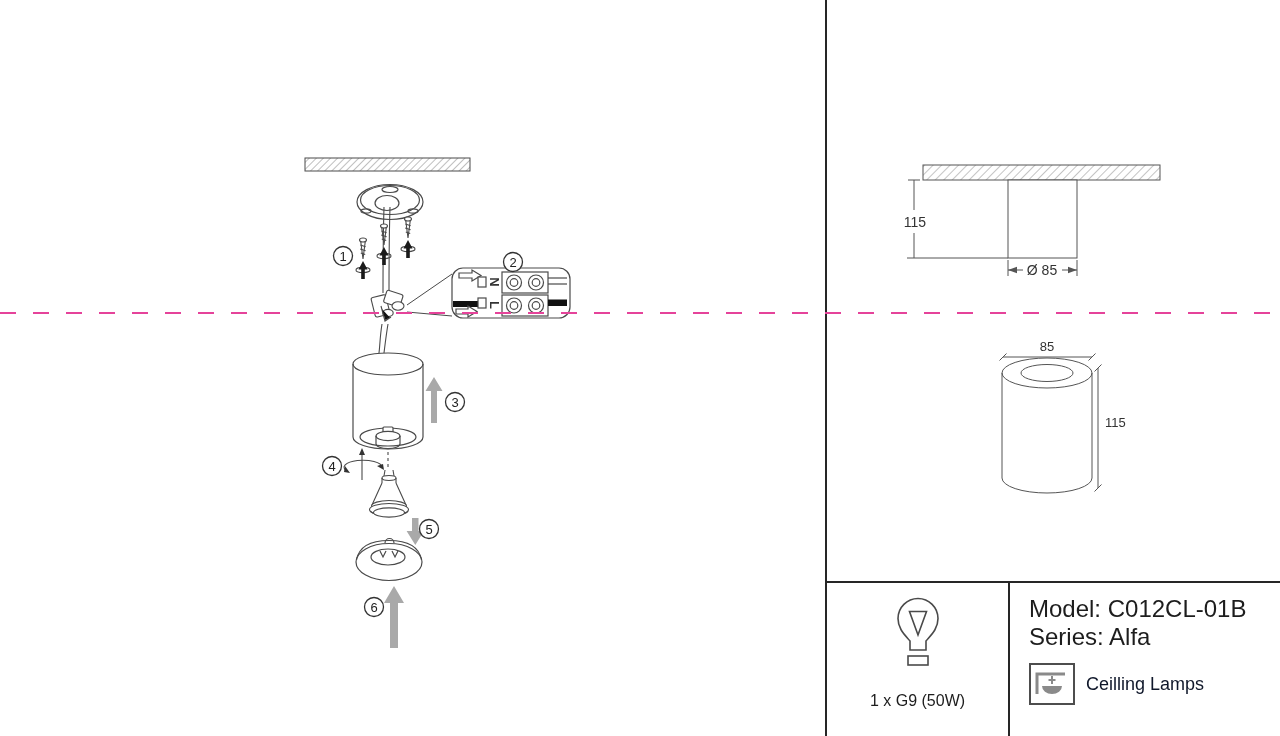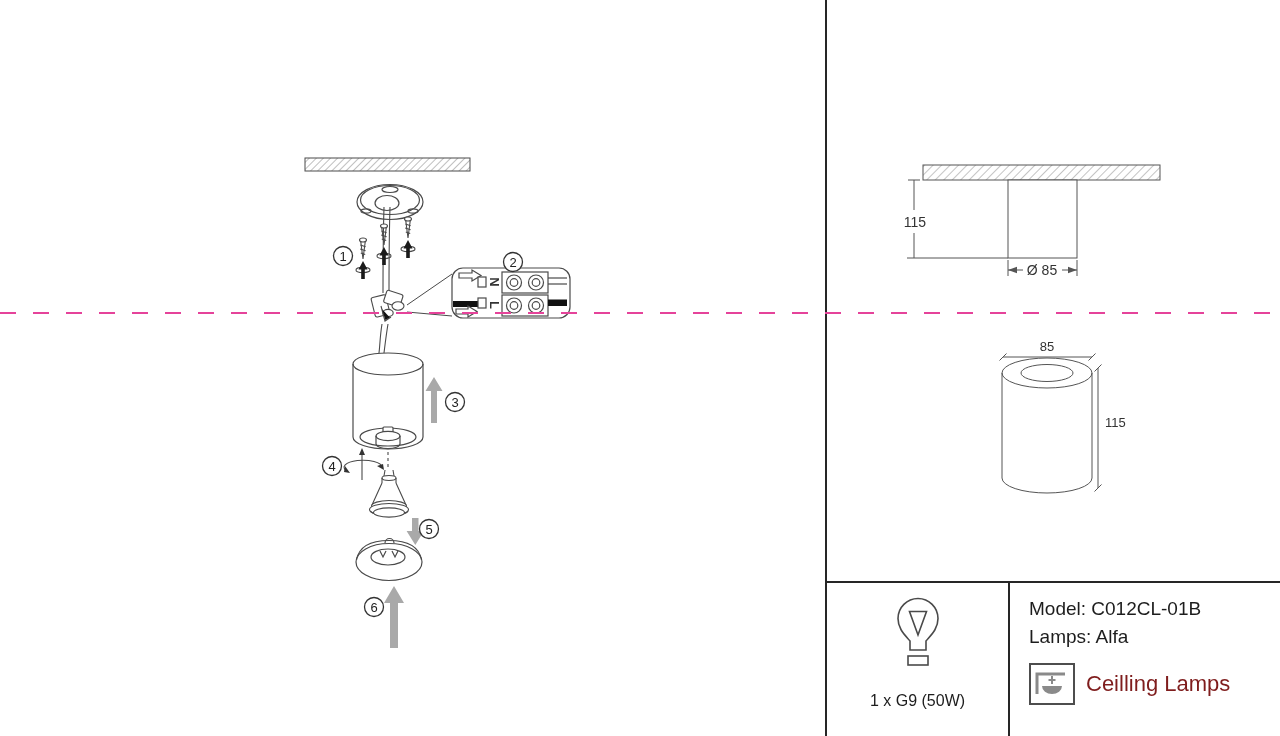--- a/index.html
+++ b/index.html
@@ -20,25 +20,25 @@
     border-top:2px solid #262626;display:flex;box-sizing:border-box;
   }
   .cell-bulb{
     width:181px;display:flex;flex-direction:column;align-items:center;
     padding-top:13px;box-sizing:border-box;
   }
   .bulb-caption{font-size:16px;margin-top:24px;color:#1d1d1d;}
   .cell-product{
     flex:1;border-left:2px solid #262626;padding:12px 0 0 19px;box-sizing:border-box;
   }
-  .product-line{font-size:19px;line-height:28px;color:#1d1d1d;}
+  .product-line{font-size:24px;line-height:28px;color:#1d1d1d;}
   .category-row{display:flex;align-items:center;margin-top:12px;}
   .lamp-icon-box{width:46px;height:42px;border:2px solid #4d4d4d;box-sizing:border-box;
     display:flex;align-items:center;justify-content:center;}
-  .category-label{font-size:22px;margin-left:11px;color:#7f1d1d;}
+  .category-label{font-size:18px;margin-left:11px;color:#0f172a;}
 </style>
 </head>
 <body>
 
 <div class="screen">
 
   <svg class="left-diagram" width="826" height="736" viewBox="0 0 826 736">
     <defs>
       <pattern id="hatchA" patternUnits="userSpaceOnUse" width="5" height="5" patternTransform="rotate(45)">
         <line x1="0" y1="0" x2="0" y2="5" stroke="#8a8a8a" stroke-width="1.1"></line>
@@ -238,21 +238,21 @@
         <g stroke="#4a4a4a" fill="none" stroke-width="1.6">
           <path d="M23 54 L23 45 C18 39 11 33 11 22.5 A20 20 0 0 1 51 22.5 C51 33 44 39 39 45 L39 54 Z"></path>
           <path d="M22.5 15.5 L39.5 15.5 L31 39 Z"></path>
           <rect x="21" y="60" width="20" height="9"></rect>
         </g>
       </svg>
       <div class="bulb-caption">1 x G9 (50W)</div>
     </div>
     <div class="cell-product">
       <div class="product-line">Model: C012CL-01B</div>
-      <div class="product-line">Lamps: Alfa</div>
+      <div class="product-line">Series: Alfa</div>
       <div class="category-row">
         <div class="lamp-icon-box">
           <svg width="38" height="32" viewBox="0 0 38 32">
             <path d="M4 26 V6 H32" fill="none" stroke="#8a8a8a" stroke-width="3"></path>
             <line x1="19" y1="8" x2="19" y2="16" stroke="#8a8a8a" stroke-width="2"></line>
             <line x1="15.5" y1="12" x2="22.5" y2="12" stroke="#8a8a8a" stroke-width="2"></line>
             <path d="M9 18 H29 A10 8 0 0 1 9 18 Z" fill="#8a8a8a"></path>
           </svg>
         </div>
         <span class="category-label">Ceilling Lamps</span>

